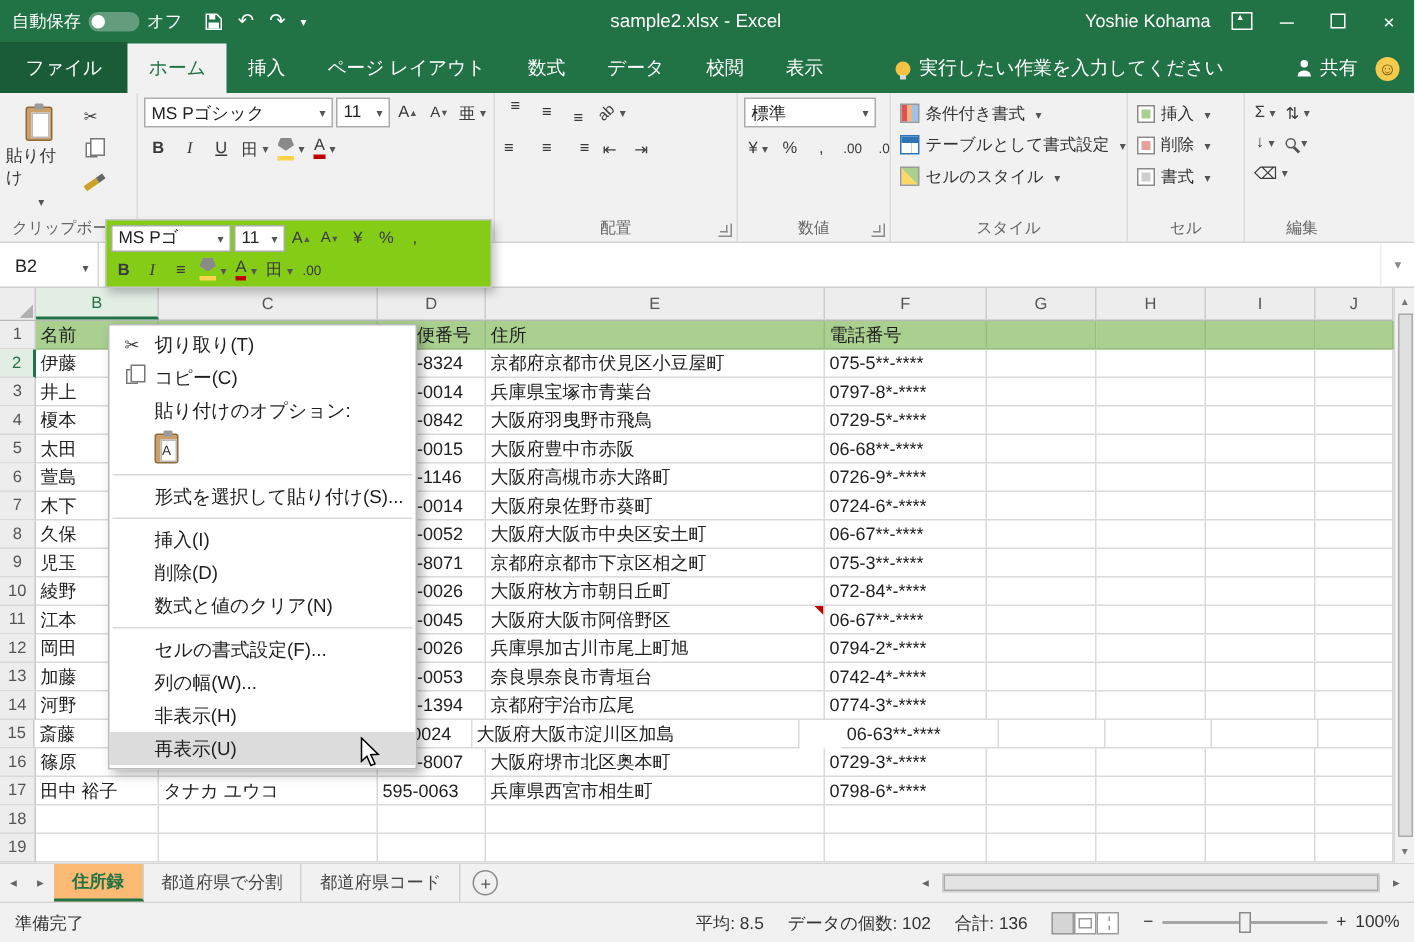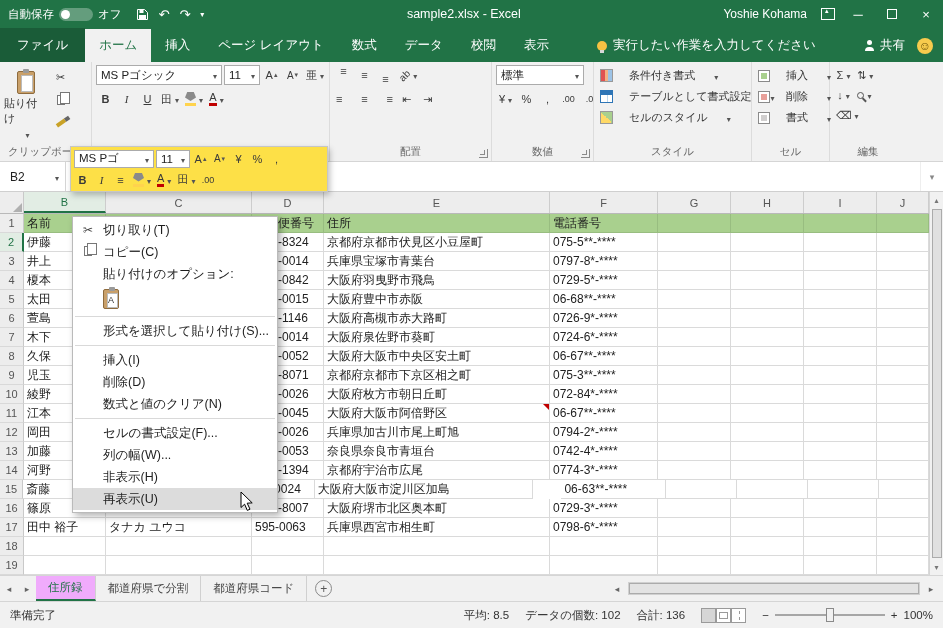--- a/index.html
+++ b/index.html
@@ -69,21 +69,21 @@
   .rot{display:inline-block;transform:rotate(-45deg);font-size:10px;}
   .sticon{width:13px;height:13px;border:1px solid #999;background:linear-gradient(90deg,#e05252 33%,#f4b183 33% 66%,#9dc3e6 66%);}
   .tbicon{width:13px;height:13px;border:1px solid #2e75b6;background:
      linear-gradient(#2e75b6 0 4px,transparent 4px),
      linear-gradient(90deg,transparent 0 6px,#bdd7ee 6px 7px,transparent 7px);background-color:#fff;}
   .csicon{width:13px;height:13px;border:1px solid #999;background:linear-gradient(45deg,#ffd966 50%,#a9d08e 50%);}
   .cellico{width:12px;height:12px;border:1px solid #8a8a8a;background:#fff;position:relative;}
   .cellico.ins::after{content:"";position:absolute;inset:2px;background:#a9d08e;}
   .cellico.del::after{content:"";position:absolute;inset:2px;background:#e8a09a;}
   .cellico.fmt::after{content:"";position:absolute;inset:2px;background:#d0cece;}
-  .stybtn{display:flex;align-items:center;gap:16px;height:21px;padding:0 2px;white-space:nowrap;color:#333;}
+  .stybtn{display:flex;align-items:center;gap:4px;height:21px;padding:0 2px;white-space:nowrap;color:#333;}
   .ic-search{width:7px;height:7px;border:1.5px solid #555;border-radius:50%;position:relative;display:inline-block;}
   .ic-search::after{content:"";position:absolute;right:-4px;bottom:-3px;width:5px;height:1.5px;background:#555;transform:rotate(45deg);}
 
   
   .fbar{height:30px;display:flex;align-items:stretch;background:#fff;border-bottom:1px solid #cfcfcf;}
   .namebox{width:66px;border-right:1px solid #d5d5d5;display:flex;align-items:center;padding:0 6px 0 10px;font-size:12px;color:#222;justify-content:space-between;}
   .fxarea{flex:1;}
   .fexp{width:23px;display:flex;align-items:center;justify-content:center;color:#888;font-size:9px;border-left:1px solid #eee;}
 
   
@@ -111,31 +111,31 @@
   .mitem{height:22px;display:flex;align-items:center;position:relative;padding-left:30px;}
   .mitem .mico{position:absolute;left:7px;width:16px;text-align:center;font-size:12px;color:#444;}
   .mitem.hot{background:#dcdcdc;}
   .mitem.mlabel{color:#1e1e1e;}
   .msep{height:1px;background:#d9d9d9;margin:3px 2px;}
   .mpaste{height:28px;display:flex;align-items:center;padding-left:30px;}
   .mpaste .clip{width:16px;height:20px;}
   .mpaste .clip::after{top:3px;width:9px;height:13px;}
 
   
-  .minibar{position:absolute;left:70px;top:146px;width:258px;height:46px;background:#fde047;border:1px solid #c6c6c6;
+  .minibar{position:absolute;left:70px;top:146px;width:258px;height:46px;background:#84cc16;border:1px solid #c6c6c6;
            box-shadow:2px 3px 6px rgba(0,0,0,.25);z-index:60;padding:1px 3px;display:flex;flex-direction:column;justify-content:space-around;}
   .mrow{display:flex;align-items:center;gap:2px;font-size:11px;}
   .minibar .combo{height:18px;}
   .minibar .ib{height:18px;min-width:17px;}
 
   
   .stabs{height:26px;background:#f1f1f1;border-top:1px solid #d5d5d5;display:flex;align-items:stretch;font-size:11.5px;color:#444;}
   .snav{width:18px;display:flex;align-items:center;justify-content:center;color:#666;font-size:9px;}
   .stab{display:flex;align-items:center;padding:0 12px;border-right:1px solid #d0d0d0;}
-  .stab.on{background:#f0abfc;color:#217346;font-weight:normal;border-bottom:2px solid #217346;}
+  .stab.on{background:#fdba74;color:#217346;font-weight:bold;border-bottom:2px solid #217346;}
   .addsheet{width:17px;height:17px;border-radius:50%;border:1px solid #8a8a8a;color:#555;display:flex;align-items:center;justify-content:center;align-self:center;margin-left:8px;font-size:12px;}
   .hscroll{margin-left:auto;display:flex;align-items:center;gap:2px;padding-right:3px;}
   .htrack{width:292px;height:13px;background:#f1f1f1;border:1px solid #d0d0d0;position:relative;}
   .hthumb{position:absolute;inset:0;background:#e3e3e3;border:1px solid #ababab;}
 
   
   .sbar{height:27px;background:#f1f1f1;border-top:1px solid #d5d5d5;display:flex;align-items:center;font-size:11.5px;color:#333;}
   .smode{margin-left:10px;}
   .sright{margin-left:auto;display:flex;align-items:center;gap:16px;margin-right:10px;}
   .vico{width:15px;height:15px;border:1px solid #9a9a9a;background:#fff;position:relative;}

